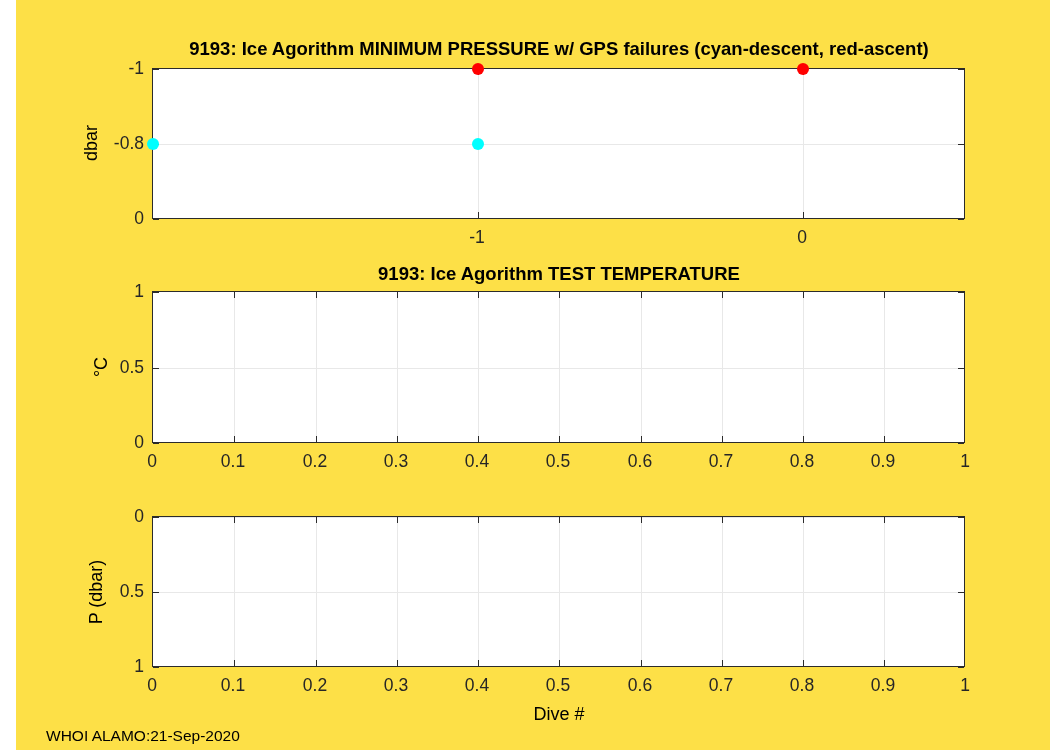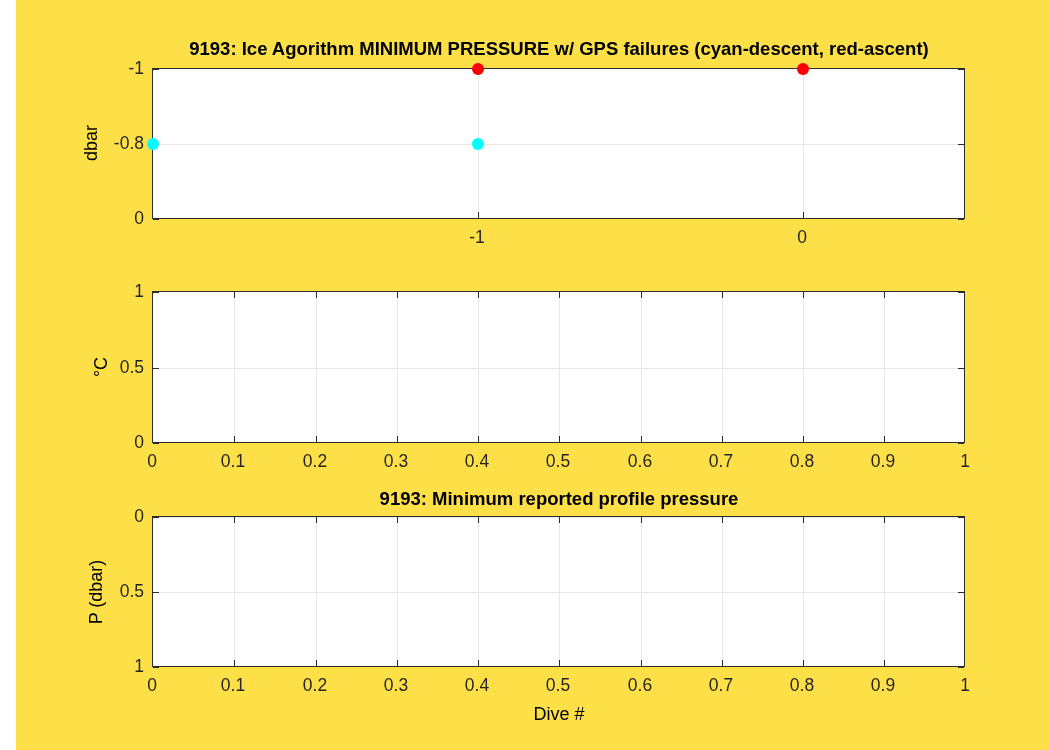--- a/index.html
+++ b/index.html
@@ -166,20 +166,21 @@
     </div>
   </div>
 
   <div class="ytick-label" style="left:83px; top:68px; width:45px;">-1</div>
   <div class="ytick-label" style="left:83px; top:143px; width:45px;">-0.8</div>
   <div class="ytick-label" style="left:83px; top:218px; width:45px;">0</div>
 
   <div class="xtick-label" style="left:461px; top:227px;">-1</div>
   <div class="xtick-label" style="left:786px; top:227px;">0</div>
 
+  <div class="subplot-title" style="left:543px; top:263px;">9193: Ice Agorithm TEST TEMPERATURE</div>
 
   <div class="ylabel" style="left:85px; top:367px;">°C</div>
 
   <div class="subplot" id="sp2" style="left:136px; top:291px; width:813px; height:152px;">
     <div class="plot-area">
       <div class="grid-h" style="top:76px;"></div>
       <div class="grid-v" style="left:81px;"></div>
       <div class="grid-v" style="left:163px;"></div>
       <div class="grid-v" style="left:244px;"></div>
       <div class="grid-v" style="left:325px;"></div>
@@ -227,21 +228,20 @@
   <div class="xtick-label" style="left:299px; top:451px;">0.2</div>
   <div class="xtick-label" style="left:380px; top:451px;">0.3</div>
   <div class="xtick-label" style="left:461px; top:451px;">0.4</div>
   <div class="xtick-label" style="left:542px; top:451px;">0.5</div>
   <div class="xtick-label" style="left:624px; top:451px;">0.6</div>
   <div class="xtick-label" style="left:705px; top:451px;">0.7</div>
   <div class="xtick-label" style="left:786px; top:451px;">0.8</div>
   <div class="xtick-label" style="left:867px; top:451px;">0.9</div>
   <div class="xtick-label" style="left:949px; top:451px;">1</div>
 
-  <div class="subplot-title" style="left:543px; top:488px;">9193: Minimum reported profile pressure</div>
 
   <div class="ylabel" style="left:80px; top:592px;">P (dbar)</div>
 
   <div class="subplot" id="sp3" style="left:136px; top:516px; width:813px; height:151px;">
     <div class="plot-area">
       <div class="grid-h" style="top:0px;"></div>
       <div class="grid-h" style="top:75px;"></div>
       <div class="grid-v" style="left:81px;"></div>
       <div class="grid-v" style="left:163px;"></div>
       <div class="grid-v" style="left:244px;"></div>
@@ -292,14 +292,15 @@
   <div class="xtick-label" style="left:461px; top:675px;">0.4</div>
   <div class="xtick-label" style="left:542px; top:675px;">0.5</div>
   <div class="xtick-label" style="left:624px; top:675px;">0.6</div>
   <div class="xtick-label" style="left:705px; top:675px;">0.7</div>
   <div class="xtick-label" style="left:786px; top:675px;">0.8</div>
   <div class="xtick-label" style="left:867px; top:675px;">0.9</div>
   <div class="xtick-label" style="left:949px; top:675px;">1</div>
 
   <div class="xlabel" style="left:543px; top:704px;">Dive #</div>
 
+  <div class="footer-note" style="left:30px; top:727px;">WHOI ALAMO:21-Sep-2020</div>
 
 </div>
 
 </body></html>

